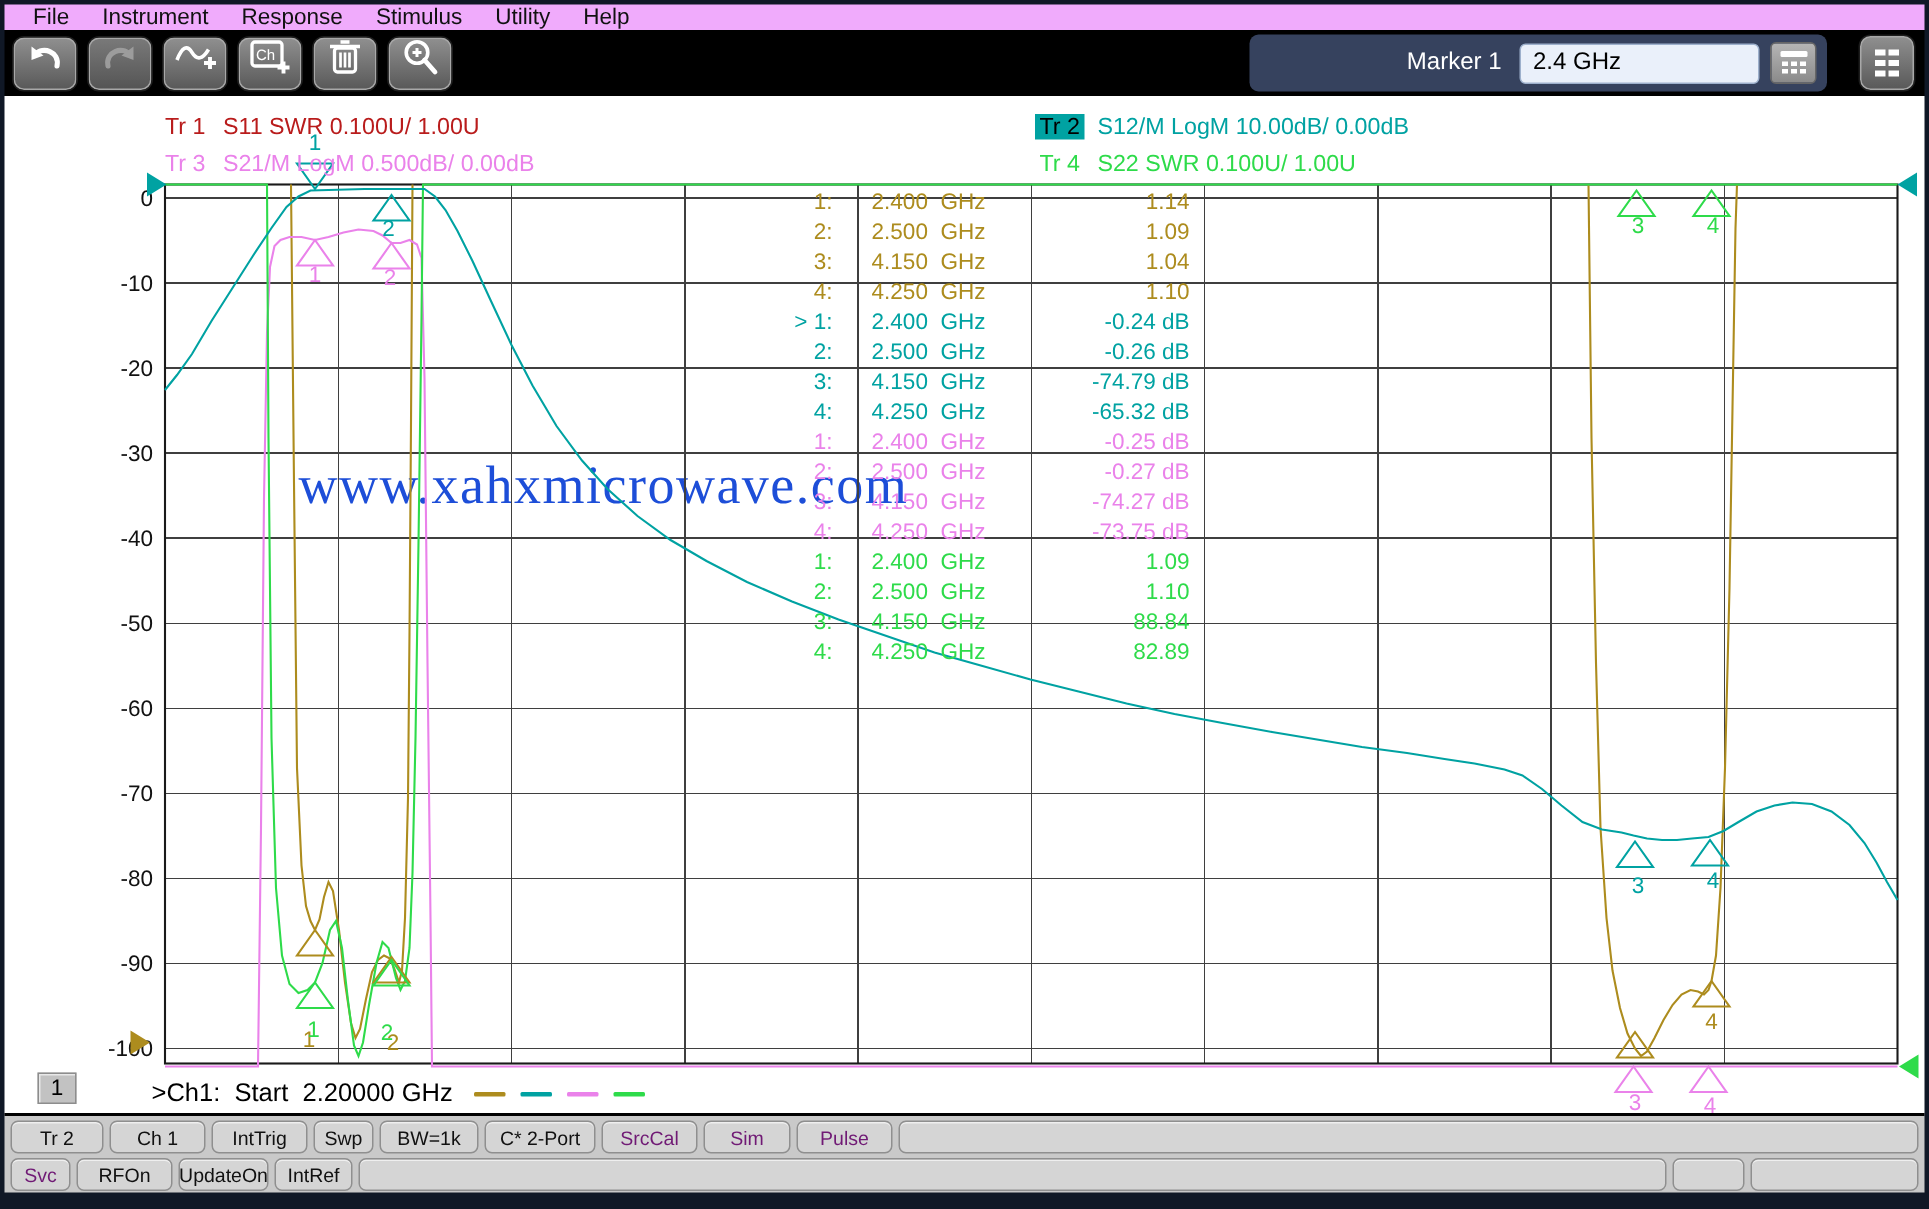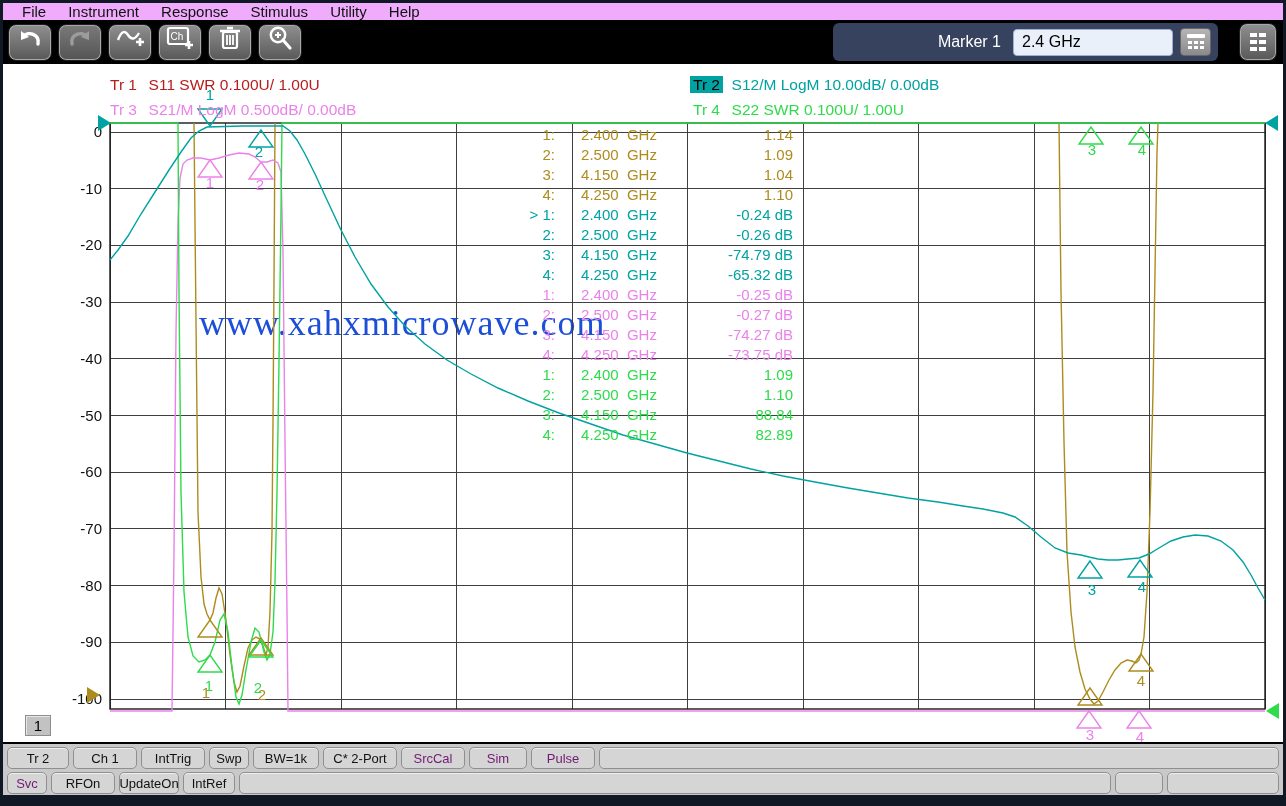--- a/index.html
+++ b/index.html
@@ -260,20 +260,26 @@
         <div class="mrow" style="color: rgb(234, 130, 234);"><span class="mn">2:</span><span class="mf">2.500  GHz</span><span class="mv">-0.27 dB</span></div>
         <div class="mrow" style="color: rgb(234, 130, 234);"><span class="mn">3:</span><span class="mf">4.150  GHz</span><span class="mv">-74.27 dB</span></div>
         <div class="mrow" style="color: rgb(234, 130, 234);"><span class="mn">4:</span><span class="mf">4.250  GHz</span><span class="mv">-73.75 dB</span></div>
         <div class="mrow" style="color: rgb(46, 219, 74);"><span class="mn">1:</span><span class="mf">2.400  GHz</span><span class="mv">1.09</span></div>
         <div class="mrow" style="color: rgb(46, 219, 74);"><span class="mn">2:</span><span class="mf">2.500  GHz</span><span class="mv">1.10</span></div>
         <div class="mrow" style="color: rgb(46, 219, 74);"><span class="mn">3:</span><span class="mf">4.150  GHz</span><span class="mv">88.84</span></div>
         <div class="mrow" style="color: rgb(46, 219, 74);"><span class="mn">4:</span><span class="mf">4.250  GHz</span><span class="mv">82.89</span></div>
       </div>
 
     <div class="chanbox">1</div>
+    <div class="startline">
+      <span>&gt;Ch1:</span><span>  </span>
+      <span>Start</span><span>  </span>
+      <span>2.20000 GHz</span>
+      <span class="legend" id="legend"><i style="background: rgb(173, 140, 30);"></i><i style="background: rgb(0, 162, 162);"></i><i style="background: rgb(234, 130, 234);"></i><i style="background: rgb(46, 219, 74);"></i></span>
+    </div>
     <div class="stopline">
       <span>Stop</span><span>  </span>
       
     </div>
   </div>
 
   <div class="softkeys">
     <div class="skrow" id="skrow1">
         <div class="sk" style="width: 62px;">Tr 2</div>
         <div class="sk" style="width: 64px;">Ch 1</div>

